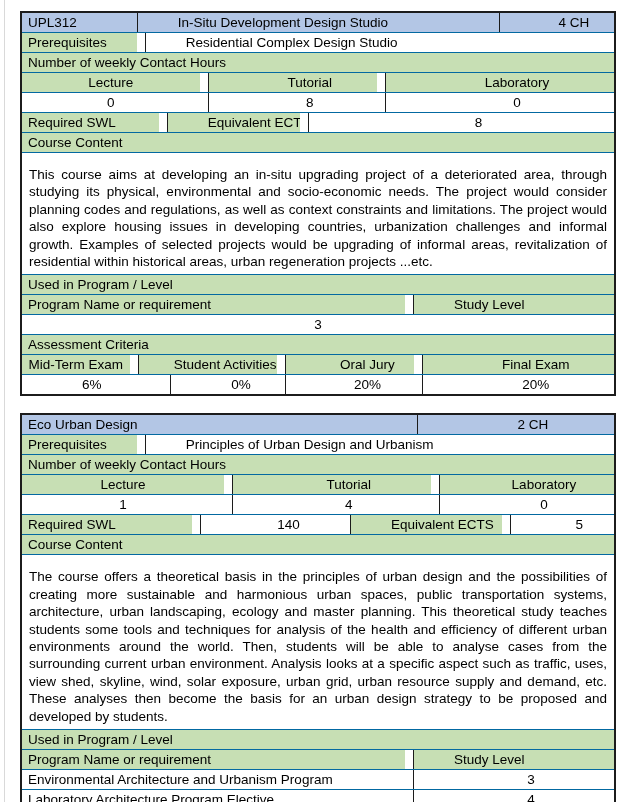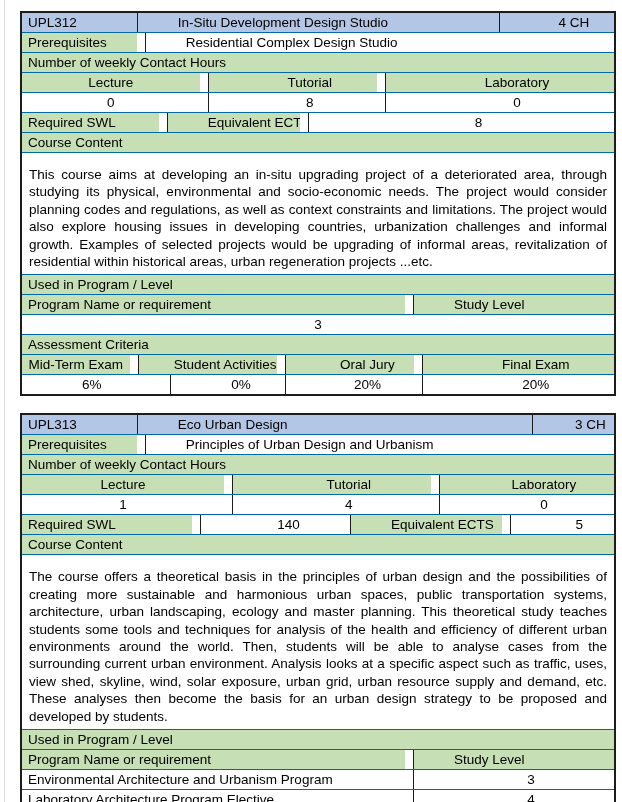--- a/index.html
+++ b/index.html
@@ -92,23 +92,22 @@
     <div class="c center" style="flex:0 0 18.2%">0%</div>
     <div class="c center" style="flex:0 0 21.8%">20%</div>
     <div class="c center grow">20%</div>
   </div>
 </div>
 
 <div class="gap"></div>
 
 <div class="tbl">
   <div class="row">
-    <div class="c blue" style="flex:0 0 19.4%">UPL313</div>
     <div class="c blue" style="flex:0 0 66.7%">Eco Urban Design</div>
-    <div class="c blue center grow">3 CH</div>
+    <div class="c blue center grow">2 CH</div>
   </div>
   <div class="row">
     <div class="c green" style="flex:0 0 19.4%">Prerequisites</div>
     <div class="c grow">Principles of Urban Design and Urbanism</div>
   </div>
   <div class="row">
     <div class="c green grow">Number of weekly Contact Hours</div>
   </div>
   <div class="row">
     <div class="c green center" style="flex:0 0 34.1%">Lecture</div>

